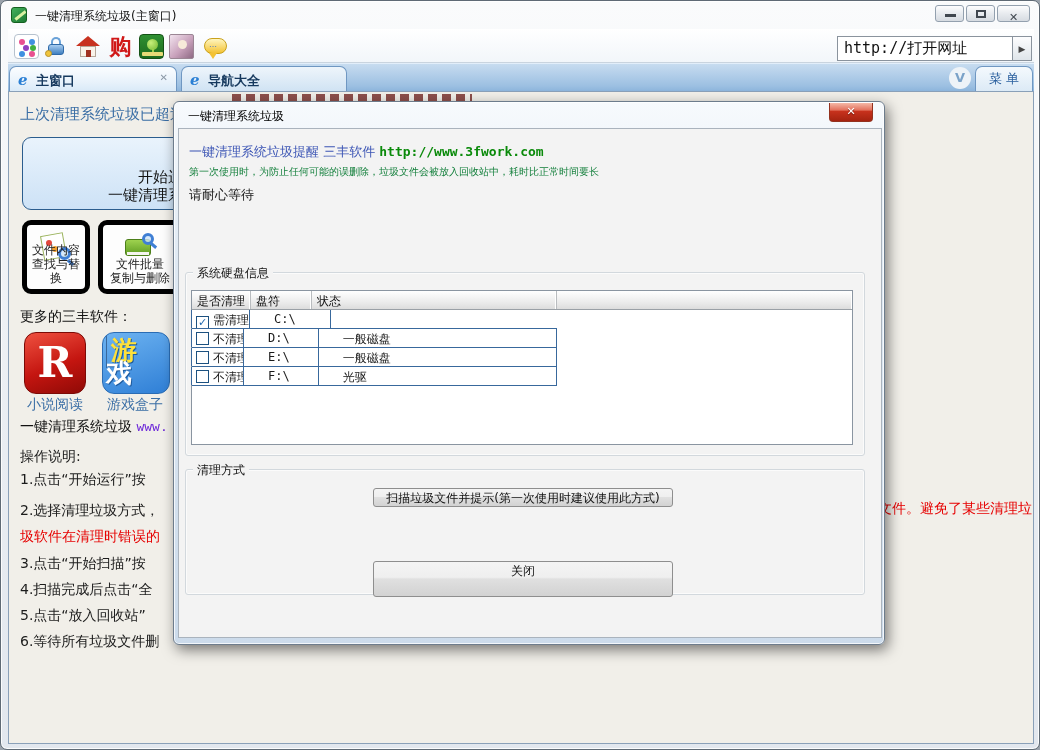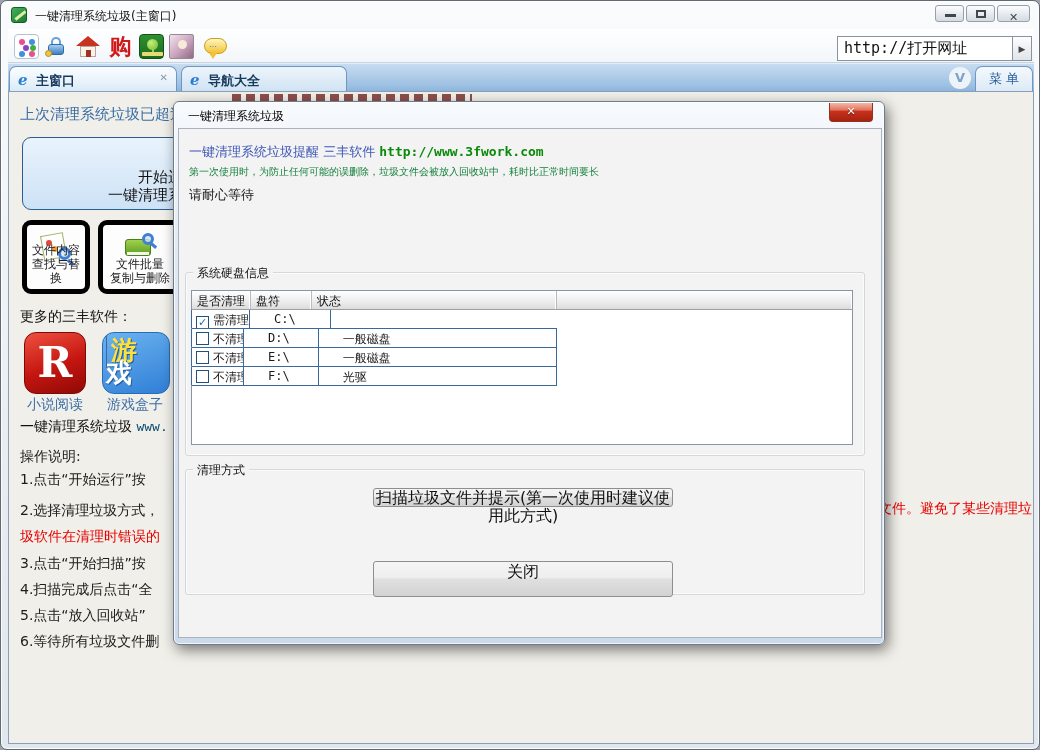--- a/index.html
+++ b/index.html
@@ -84,21 +84,21 @@
   .more-lbl{position:absolute;left:11px;top:216px;font-size:14px;color:#111;}
   .appico-r{position:absolute;left:15px;top:240px;width:62px;height:62px;border-radius:12px;
             background:linear-gradient(160deg,#ef5140,#c41510 55%,#8f0a06);border:1px solid #7c0a06;
             color:#fff;font:bold 42px "DejaVu Serif","Liberation Serif",serif;text-align:center;line-height:60px;}
   .appico-g{position:absolute;left:93px;top:240px;width:68px;height:62px;border-radius:12px;
             background:linear-gradient(160deg,#6db3f1,#2f7fd6);border:1px solid #2a6cb4;overflow:hidden;}
   .appico-g .c1{position:absolute;left:4px;top:0px;font:bold 26px "DejaVu Sans",sans-serif;color:#ffe13a;text-shadow:1px 1px 0 #1d5a9e;}
   .appico-g .c2{position:absolute;right:6px;bottom:2px;font:bold 26px "DejaVu Sans",sans-serif;color:#fff;text-shadow:1px 1px 0 #1d5a9e;}
   .app-lbl{position:absolute;top:304px;font-size:14px;color:#3a6ea5;text-align:center;}
   .site-line{position:absolute;left:11px;top:326px;font-size:14px;color:#111;white-space:nowrap;}
-  .site-line .url{font-family:"DejaVu Sans Mono","Liberation Mono",monospace;color:#0c4a6e;font-size:13px;}
+  .site-line .url{font-family:"DejaVu Sans Mono","Liberation Mono",monospace;color:#6d28d9;font-size:13px;}
   .ops-lbl{position:absolute;left:11px;top:356px;font-size:14px;}
   .instr{position:absolute;left:11px;font-size:14px;color:#1c1c1c;white-space:nowrap;}
   .instr.red{color:#e60000;}
   .redright{position:absolute;left:869px;top:408px;font-size:14px;color:#e60000;white-space:nowrap;z-index:1;}
   
   .dialog{position:absolute;left:172px;top:100px;width:712px;height:544px;z-index:10;
           border:1px solid #6d7c8c;border-radius:6px;
           background:linear-gradient(180deg,#f7fafd,#dfe9f3 30%,#ccdbeb);
           box-shadow:3px 5px 14px rgba(0,0,0,.5), inset 0 0 0 1px rgba(255,255,255,.75);}
   .dlg-title{position:absolute;left:14px;top:6px;font-size:12px;color:#000;}
@@ -116,21 +116,21 @@
   .lv-head{display:flex;height:19px;background:linear-gradient(#ffffff,#e9e9e9 70%,#dcdcdc);border-bottom:1px solid #9aa0a6;}
   .lv-h{font-size:12px;color:#111;padding:2px 0 0 5px;border-right:1px solid #b9bcbf;box-shadow:inset -1px 0 0 #fff;}
   .lv-rows{width:365px;}
   .lv-row{display:flex;height:19px;border-bottom:1px solid #38689c;gap:20px;}
   .lv-c{font-size:12px;padding-top:2px;border-right:1px solid #38689c;overflow:hidden;white-space:nowrap;}
   .c1{width:59px;padding-left:4px;border-left:1px solid #38689c;margin-left:-1px;}
   .c2{width:61px;padding-left:4px;font-family:"DejaVu Sans Mono","Liberation Mono",monospace;}
   .c3{width:245px;padding-left:4px;}
   .cb{display:inline-block;width:13px;height:13px;background:#fff;border:1px solid #1c5180;vertical-align:-2px;
       text-align:center;line-height:11px;font-size:11px;color:#1e66ad;font-weight:bold;margin-right:4px;}
-  .mbtn{position:absolute;left:194px;width:300px;border:1px solid #8e8e8e;border-radius:3px;font-size:16px;color:#111;
+  .mbtn{position:absolute;left:194px;width:300px;border:1px solid #8e8e8e;border-radius:3px;font-size:12px;color:#111;
         background:linear-gradient(#f4f4f4,#efefef 45%,#e0e0e0 50%,#d2d2d2);text-align:center;}
 </style>
 </head>
 <body>
 
 <div class="screen">
   <div class="win">
 
     <div class="titlebar">
       <span class="app-ico">

